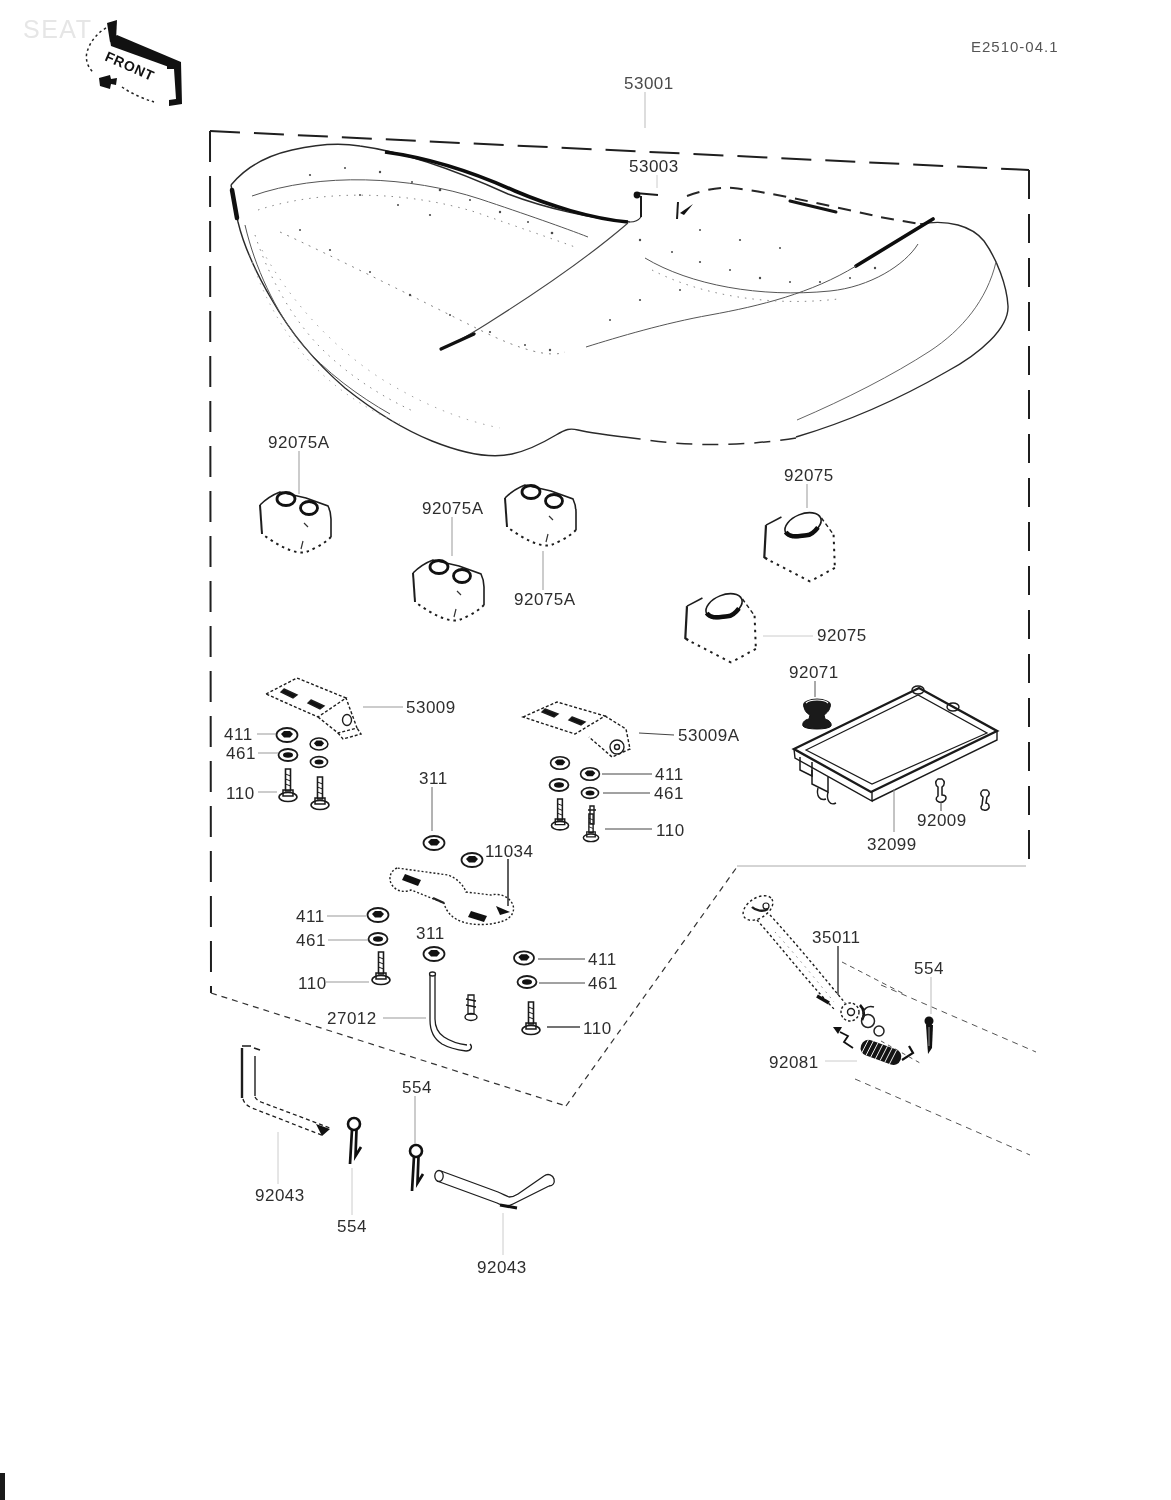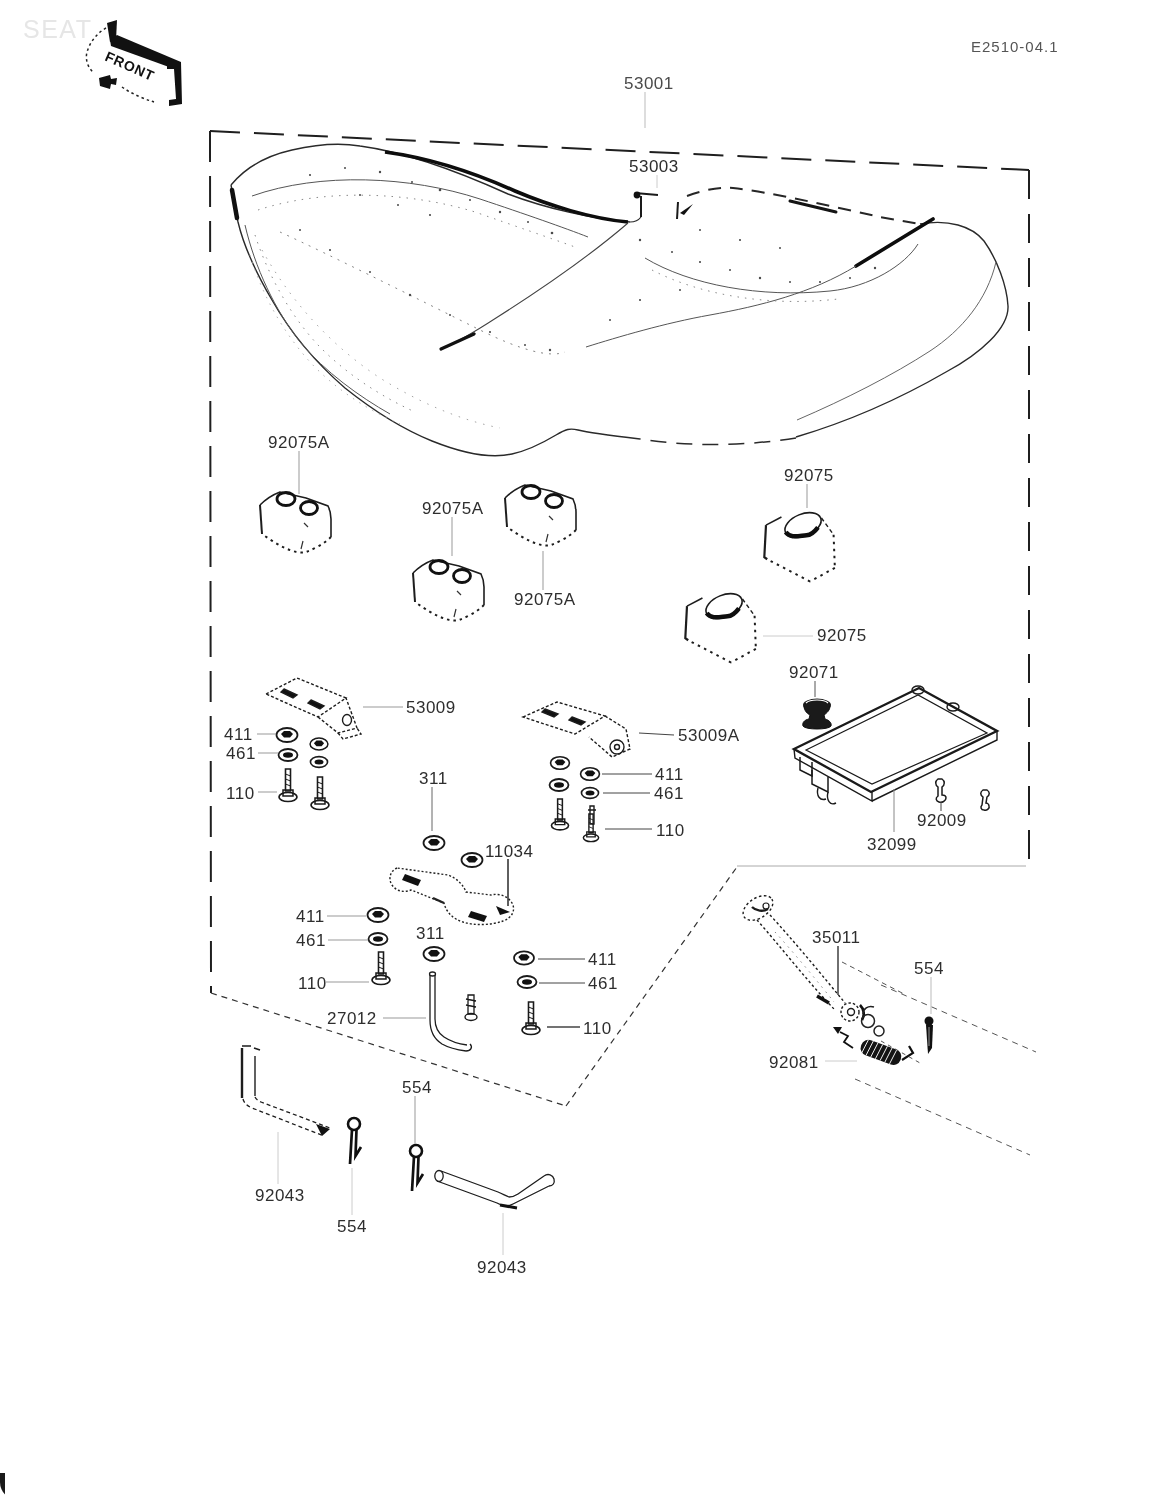--- a/index.html
+++ b/index.html
@@ -1,17 +1,17 @@
 <!DOCTYPE html>
 <html><head>
 <meta charset="utf-8">
 <style>
 html,body{margin:0;padding:0;background:#fff;}
 #page{position:relative;width:1171px;height:1500px;background:#ffffff;overflow:hidden;
-font-family:"Liberation Sans", sans-serif;filter:blur(0.35px);border-radius:18px;}
+font-family:"Liberation Sans", sans-serif;filter:blur(0.35px);}
 svg{position:absolute;left:0;top:0;}
 .lbl{font-family:"Liberation Sans", sans-serif;font-size:17px;fill:#2e2e2e;letter-spacing:0.5px;}
 .lbl2{font-family:"Liberation Sans", sans-serif;font-size:17px;fill:#4a4a4a;letter-spacing:0.5px;}
 </style>
 </head>
 <body>
 <div id="page">
 <svg width="1171" height="1500" viewBox="0 0 1171 1500">
 <rect x="0" y="0" width="1171" height="1500" fill="#ffffff"></rect>
 

